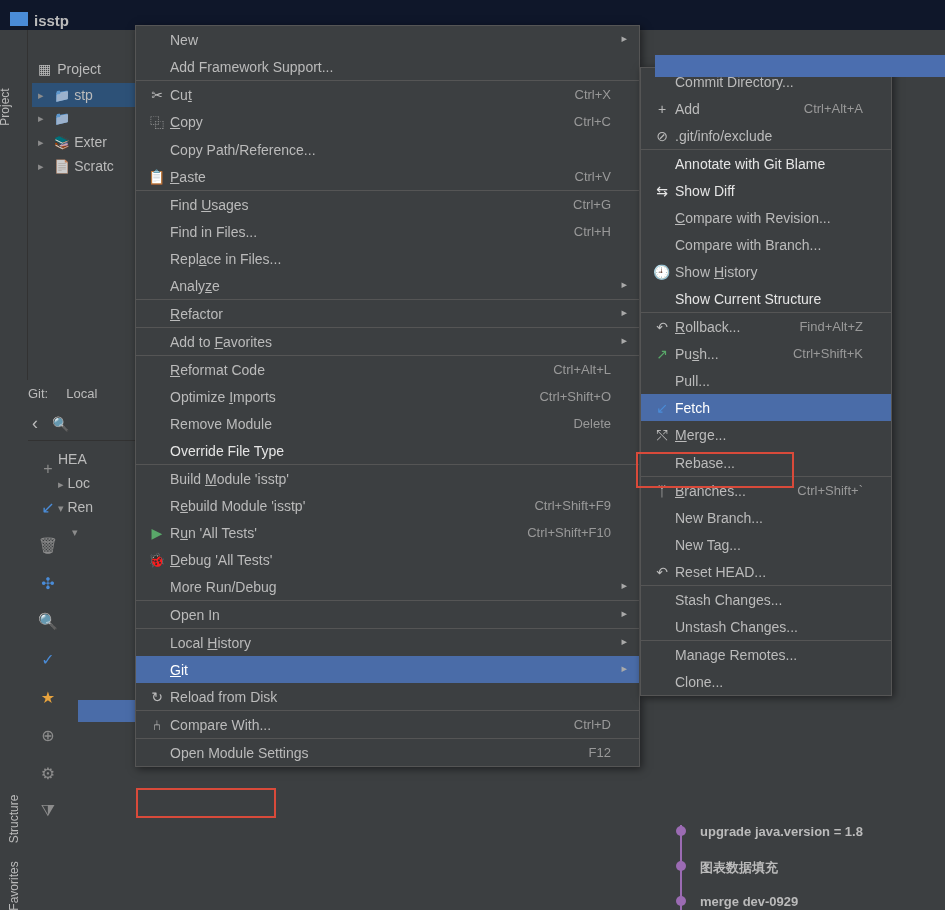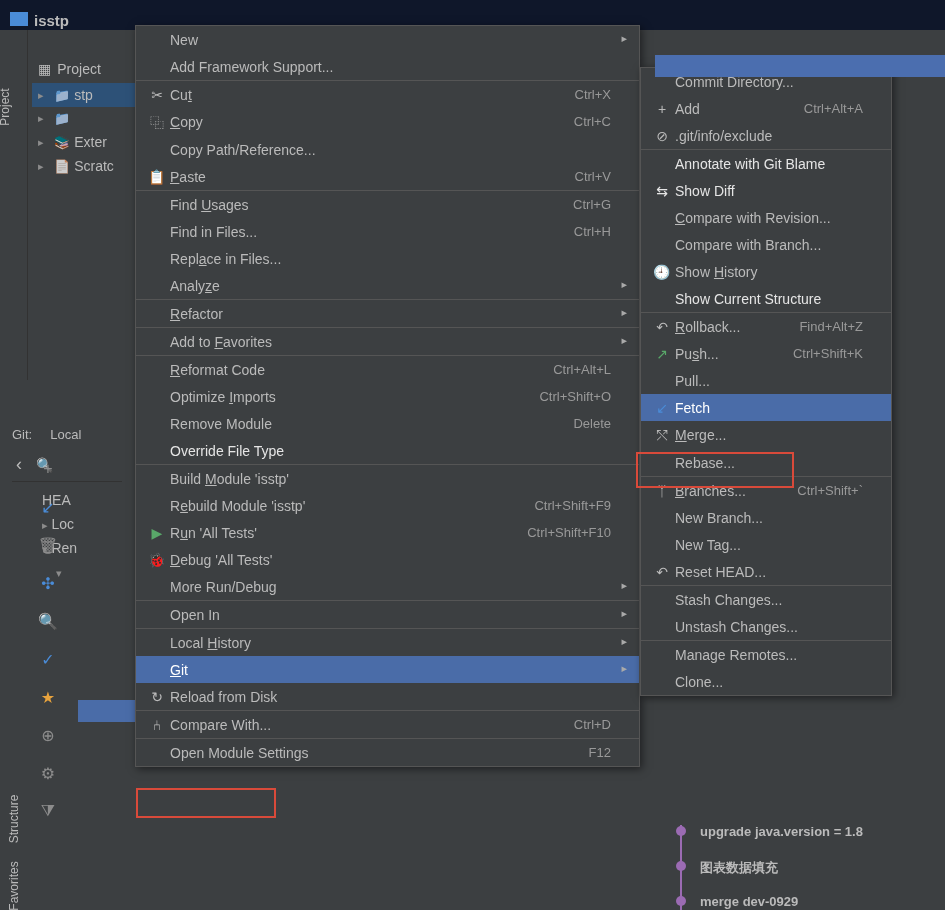--- a/index.html
+++ b/index.html
@@ -8,21 +8,21 @@
 .folder-icon { width: 18px; height: 14px; background: #4a8cd8; margin-right: 6px; display: inline-block; }
 .titlebar-text { color: #bbbbbb; font-size: 15px; font-weight: bold; }
 .left-sidebar { position: absolute; left: 0; top: 30px; width: 28px; height: 350px; background: #3c3f41; border-right: 1px solid #323232; }
 .vertical-text { transform: rotate(-90deg); transform-origin: center; position: absolute; top: 70px; left: -14px; font-size: 12px; color: #bbbbbb; white-space: nowrap; }
 .project-panel { position: absolute; left: 28px; top: 55px; width: 110px; }
 .project-header { display: flex; align-items: center; padding: 6px 10px; }
 .project-tree { padding-left: 4px; }
 .tree-item { display: flex; align-items: center; padding: 4px 0 4px 6px; gap: 4px; }
 .tree-arrow { width: 12px; color: #8c8c8c; font-size: 11px; }
 .tree-item.selected { background: #2d5177; }
-.git-panel { position: absolute; left: 12px; top: 380px; width: 110px; margin-top: 41px; }
+.git-panel { position: absolute; left: 28px; top: 380px; width: 110px; }
 .git-header { padding: 6px 0; font-size: 13px; }
 .git-toolbar { display: flex; align-items: center; gap: 14px; padding: 6px 4px; border-bottom: 1px solid #323232;}
 .left-toolbar { position: absolute; left: 28px; top: 450px; width: 40px; display: flex; flex-direction: column; align-items: center; gap: 16px; padding-top: 8px; }
 .toolbar-icon { width: 22px; height: 22px; display: flex; align-items: center; justify-content: center; font-size: 16px; color: #8c8c8c; }
 .left-bottom-sidebar { position: absolute; left: 0; bottom: 10px; width: 28px; display: flex; flex-direction: column; align-items: center; gap: 60px; }
 .context-menu { position: absolute; left: 135px; top: 25px; width: 505px; background: #3c3f41; border: 1px solid #555; box-shadow: 2px 2px 8px rgba(0,0,0,0.5); }
 .menu-item { display: flex; align-items: flex-start; padding: 5.5px 12px 5.5px 8px; position: relative; }
 .menu-item.selected { background: #4a6ca8; color: #fff; }
 .menu-item.disabled { color: #e5e5e5; }
 .menu-icon-col { width: 26px; display: flex; align-items: center; justify-content: center; font-size: 14px; }

